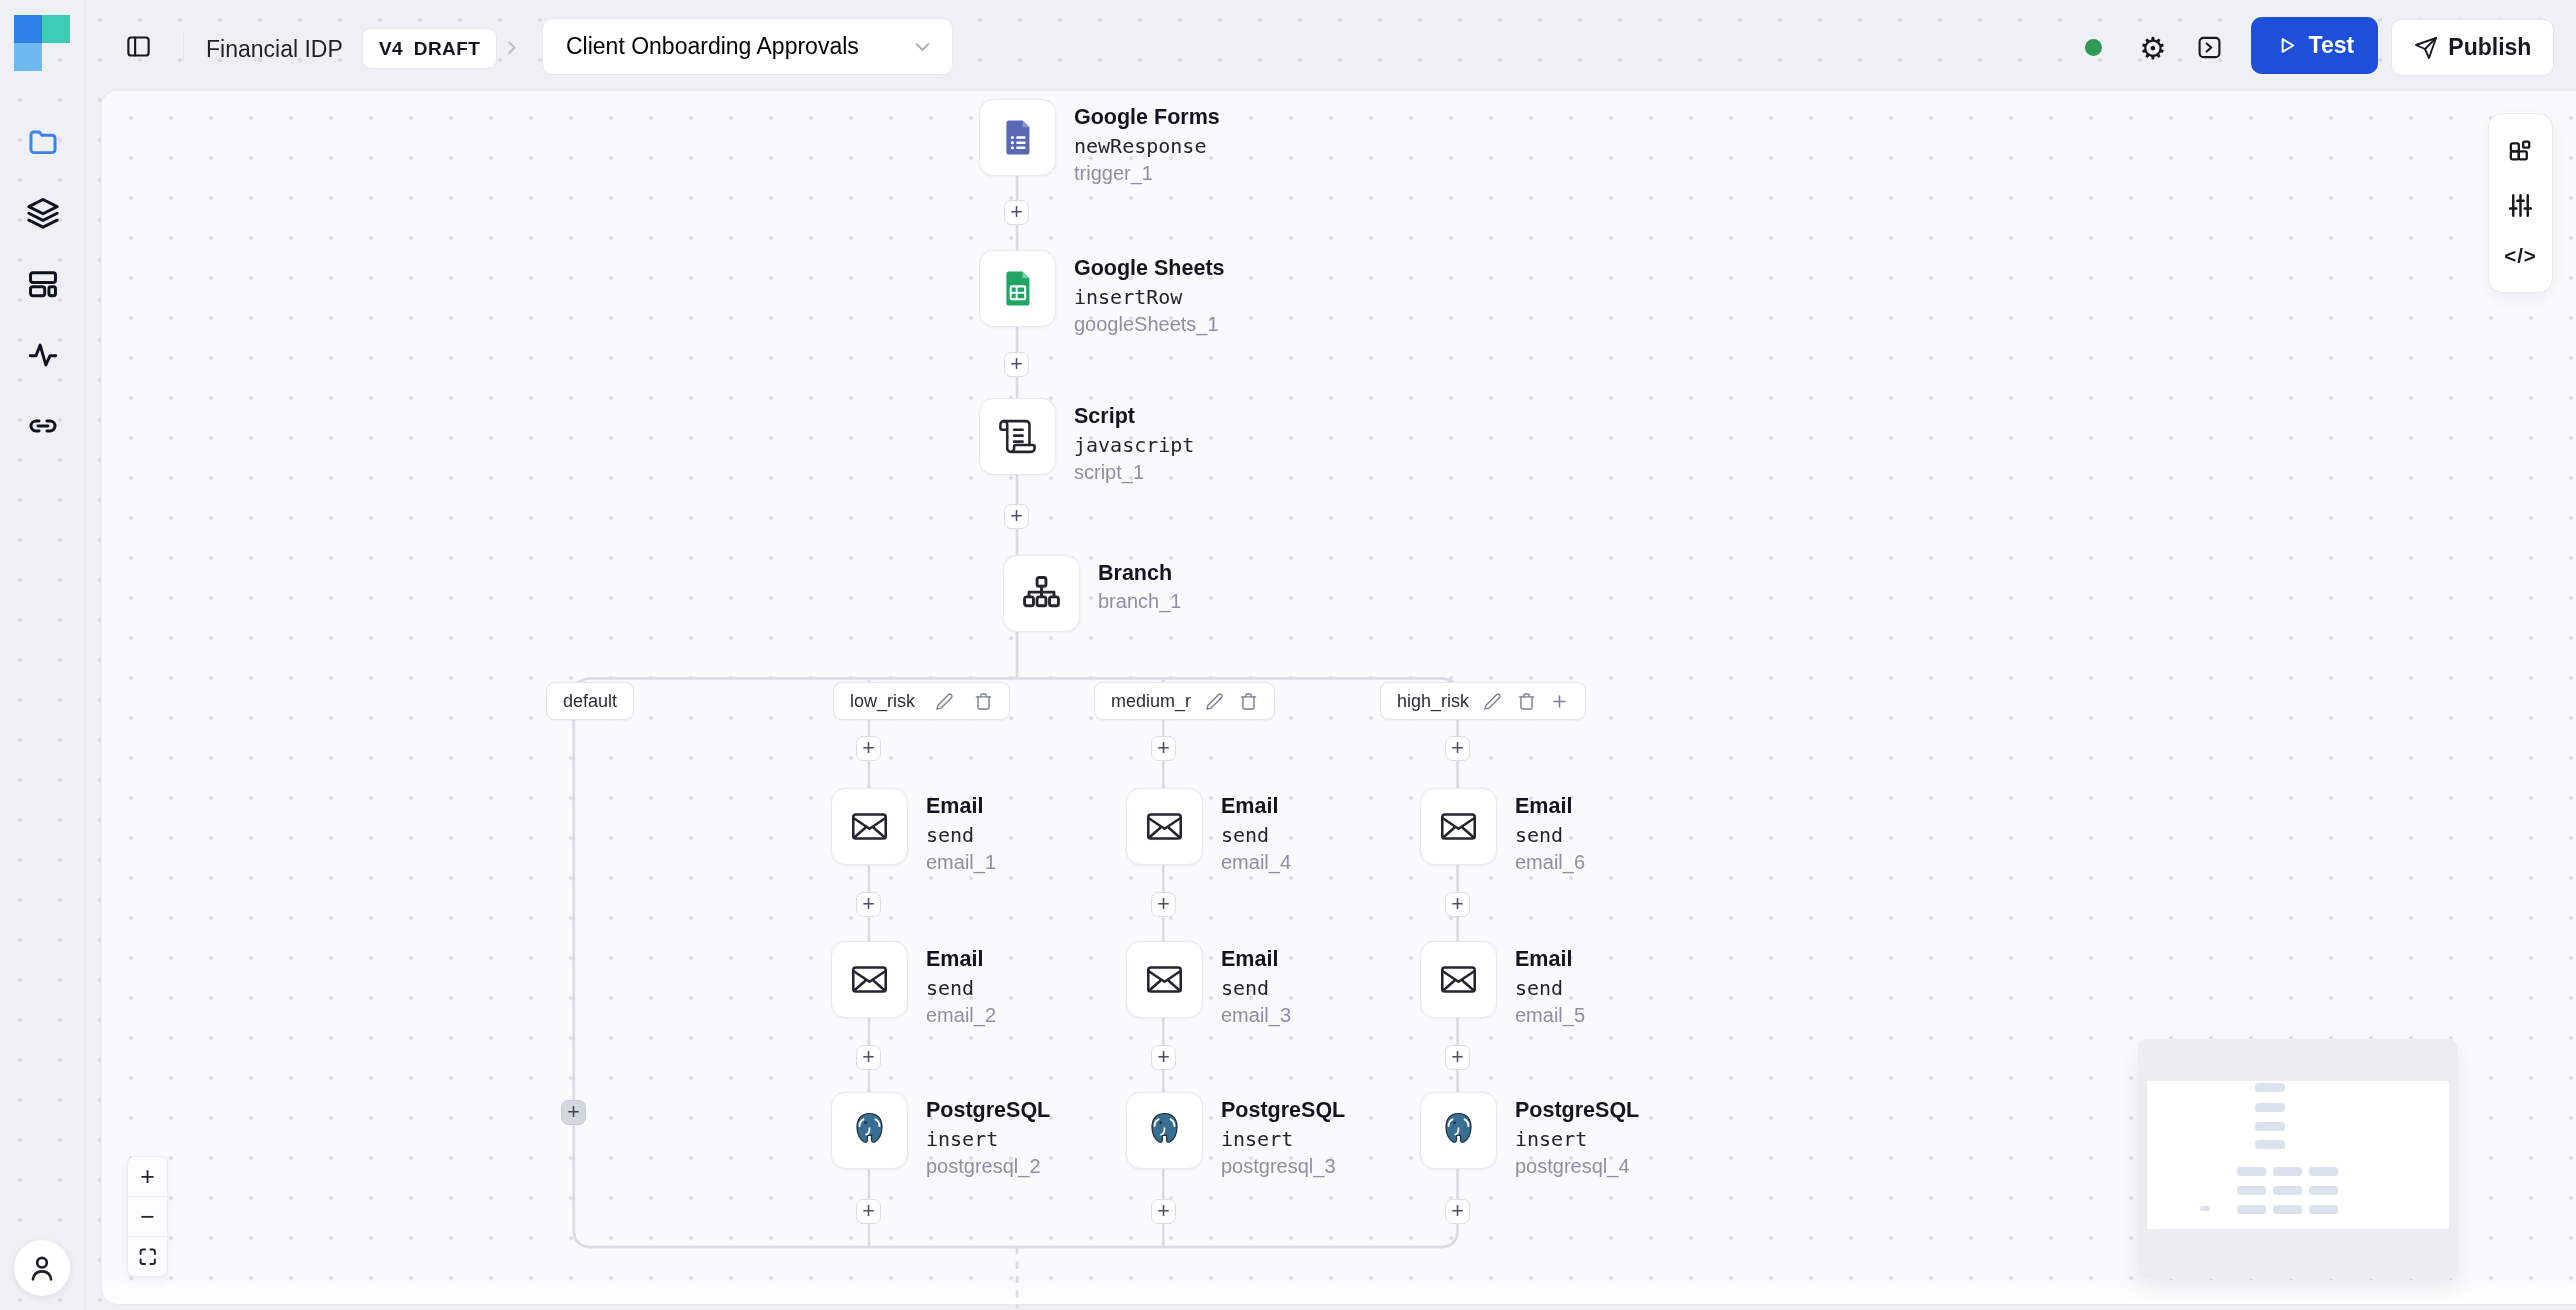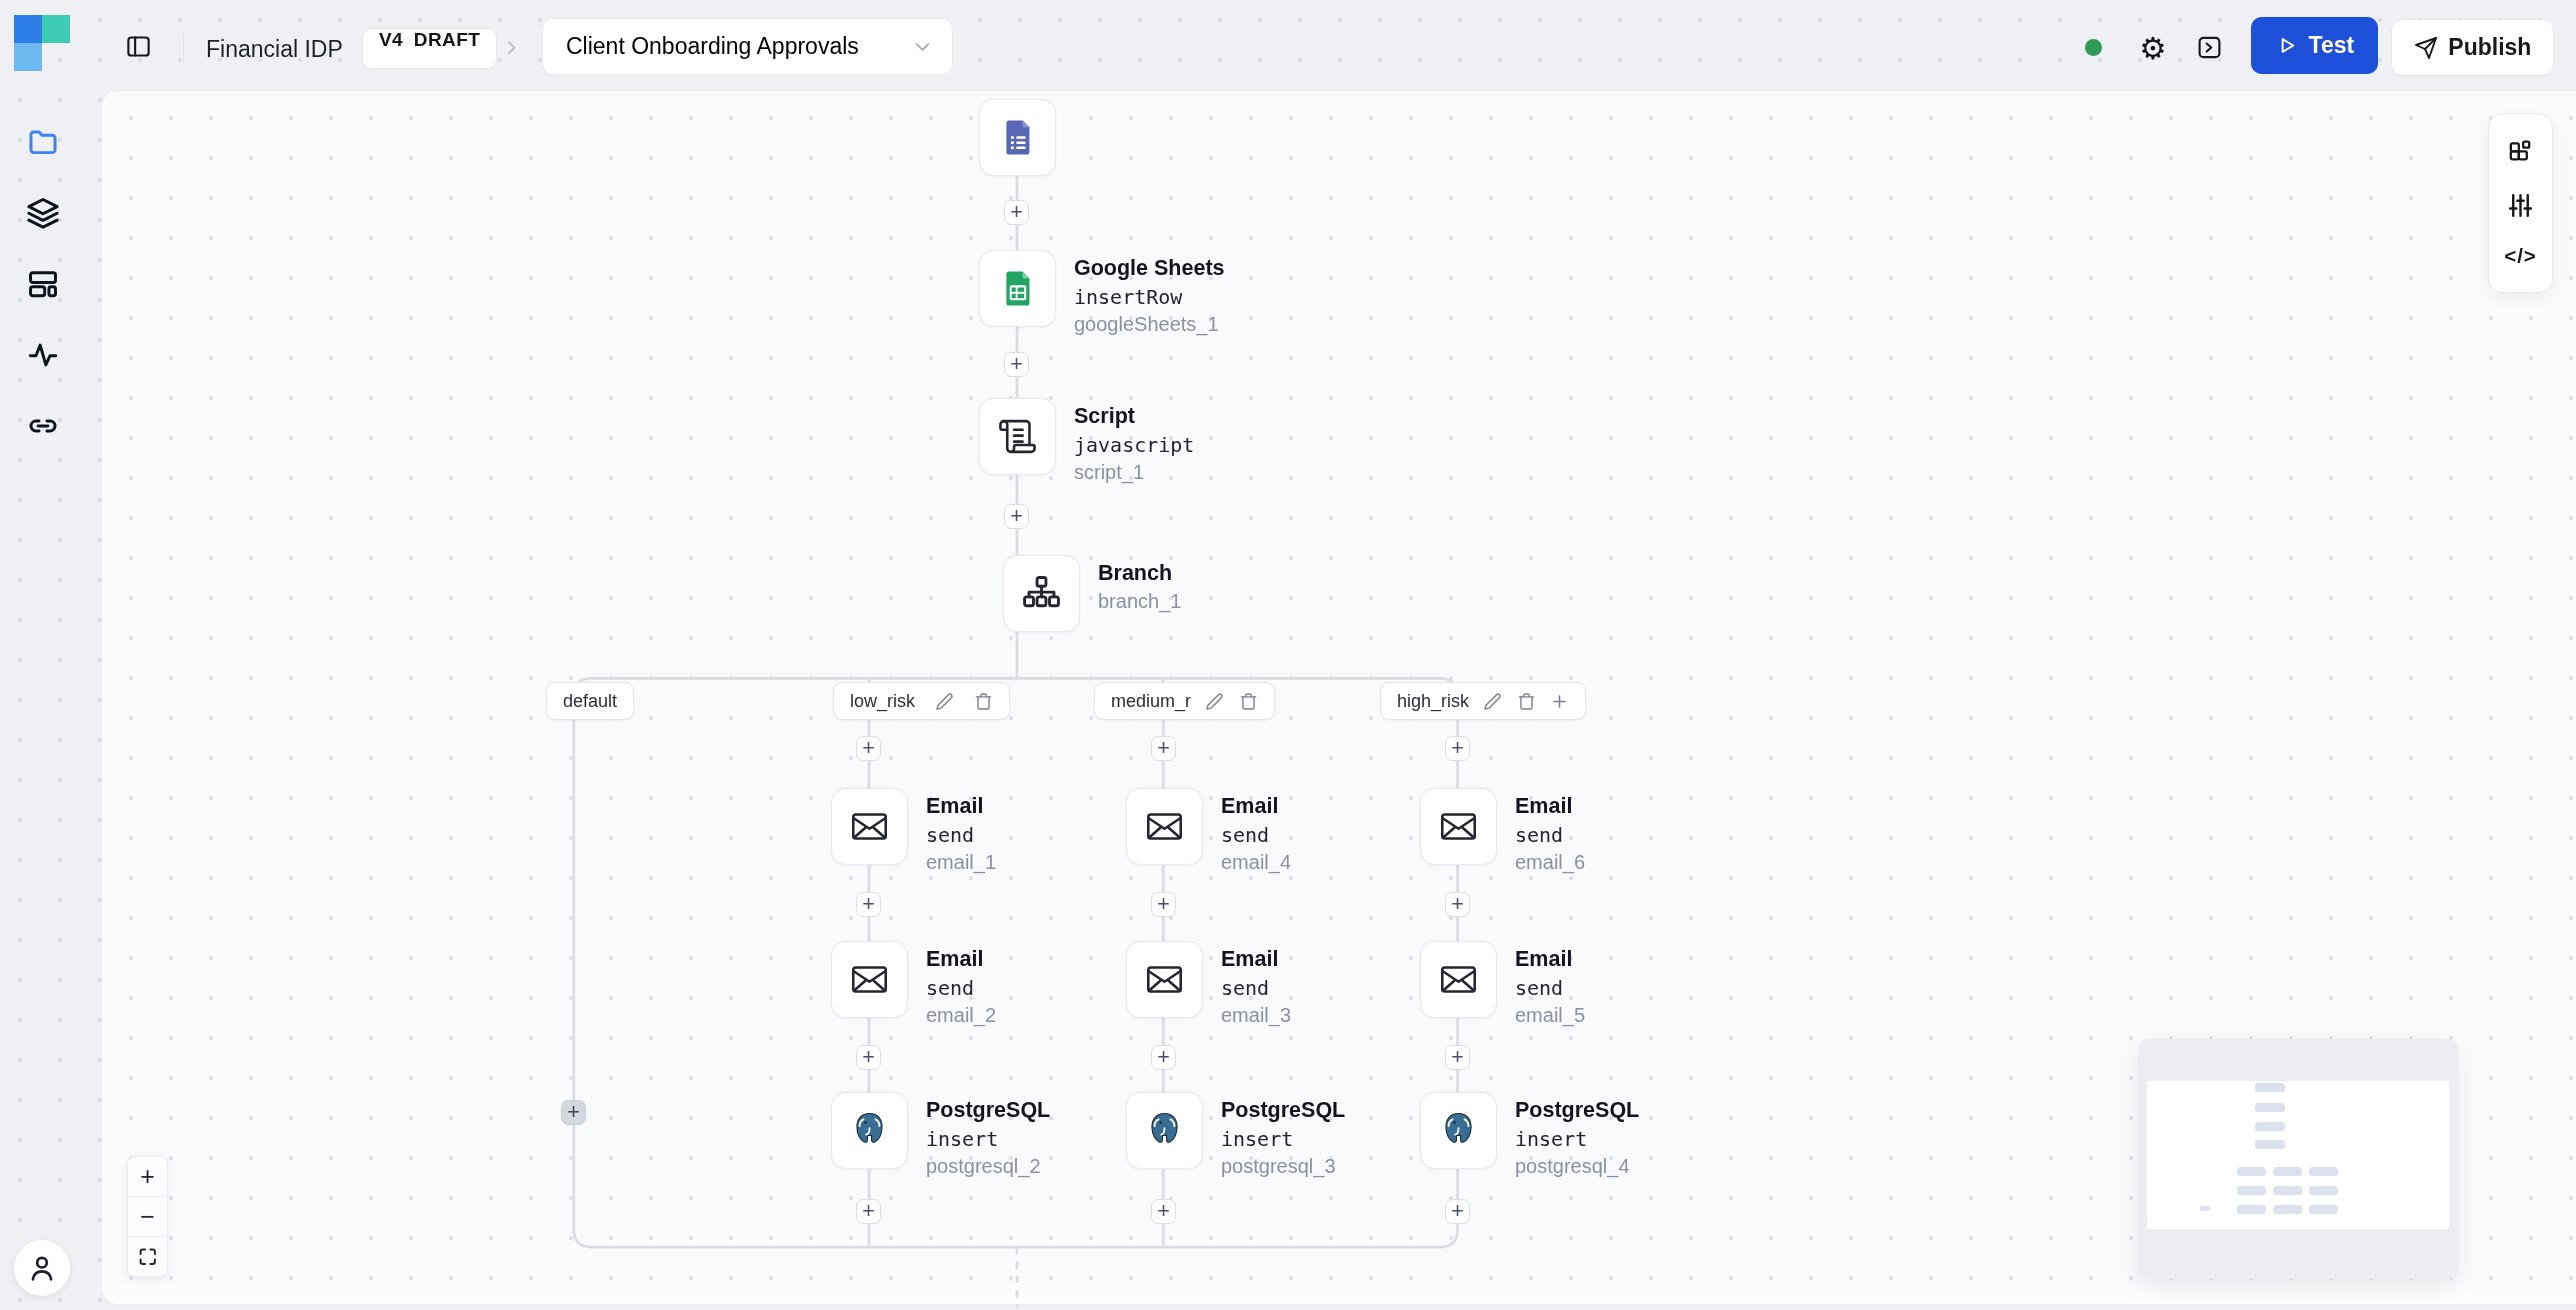--- a/index.html
+++ b/index.html
@@ -28,21 +28,21 @@
   .topbar-item{position:absolute;display:flex;align-items:center;}
   .logo{left:14.4px;top:15.3px;width:56px;height:56px;}
   .logo div{position:absolute;width:28px;height:28px;}
   .lg-blue{left:0;top:0;background:#2e7ee8;}
   .lg-teal{left:28px;top:0;background:#3ecdb4;}
   .lg-light{left:0;top:28px;background:#6fb9f1;}
   .hdivider{position:absolute;width:0.9px;height:29px;background:#e2e4e9;}
   .project-title{font-size:23px;color:#1d2129;}
   .badge{
     height:39px;padding:0 16px;border:1.8px solid #e4e6ea;border-radius:9px;background:#fff;
-    display:flex;align-items:flex-start;gap:10.8px;font-size:19px;font-weight:700;color:#14161c;letter-spacing:0.4px;
+    display:flex;align-items:center;gap:10.8px;font-size:19px;font-weight:700;color:#14161c;letter-spacing:0.4px;
   }
   .wf-select{
     left:542px;top:18px;width:411px;height:57px;border:1.8px solid #e7e9ed;border-radius:10.8px;background:#fff;
     display:flex;align-items:center;justify-content:space-between;padding:0 18px 0 23px;box-sizing:border-box;
     font-size:23px;color:#000000;cursor:pointer;gap:16px;
   }
   .btn{
     height:57px;border-radius:10.8px;display:flex;align-items:center;justify-content:center;gap:10.8px;
     font-size:23px;font-weight:700;box-sizing:border-box;cursor:pointer;
   }
@@ -223,20 +223,25 @@
     <svg width="41" height="41" viewBox="0 0 48 48">
       <path d="M11 7a3 3 0 0 1 3-3h16l8 8v29a3 3 0 0 1-3 3H14a3 3 0 0 1-3-3z" fill="#5968b5"></path>
       <path d="M30 4l8 8h-8z" fill="#8d97cf"></path>
       <circle cx="18" cy="24" r="1.9" fill="#fff"></circle>
         <circle cx="18" cy="30" r="1.9" fill="#fff"></circle>
         <circle cx="18" cy="36" r="1.9" fill="#fff"></circle>
       <rect x="22.5" y="22.6" width="11" height="3" rx="1.2" fill="#fff"></rect>
         <rect x="22.5" y="28.6" width="11" height="3" rx="1.2" fill="#fff"></rect>
         <rect x="22.5" y="34.6" width="11" height="3" rx="1.2" fill="#fff"></rect>
     </svg>
+  </div>
+  <div class="ntext">
+    <div class="ntitle">Google Forms</div>
+    <div class="naction">newResponse</div>
+    <div class="nid">trigger_1</div>
   </div>
 </div>
 
 <div class="node" style="left:979px;top:250px;">
   <div class="nbox">
     <svg width="41" height="41" viewBox="0 0 48 48">
       <path d="M11 7a3 3 0 0 1 3-3h16l8 8v29a3 3 0 0 1-3 3H14a3 3 0 0 1-3-3z" fill="#21a464"></path>
       <path d="M30 4l8 8h-8z" fill="#7fd0a8"></path>
       <rect x="16" y="21.5" width="17" height="15" rx="1.2" fill="none" stroke="#fff" stroke-width="2.4"></rect>
       <line x1="16" y1="29" x2="33" y2="29" stroke="#fff" stroke-width="2.2"></line>

